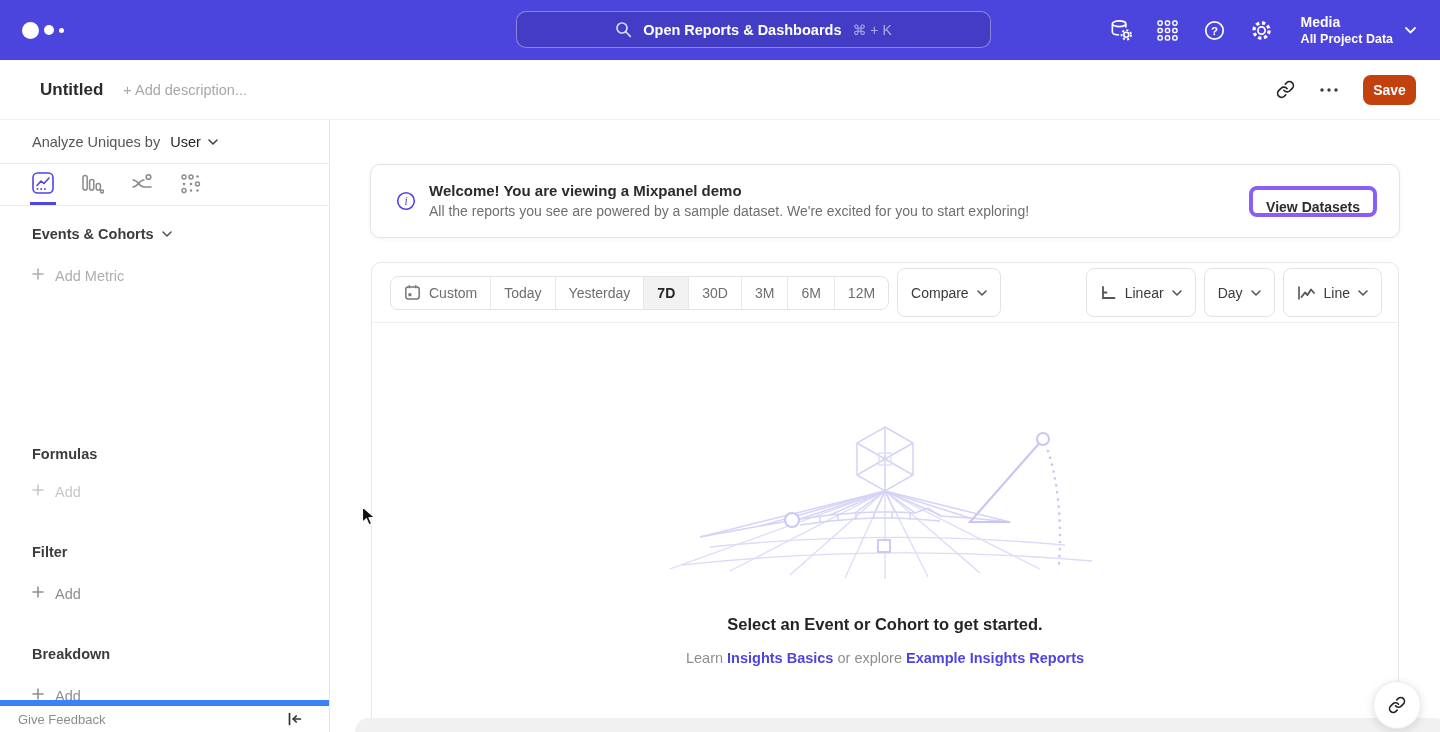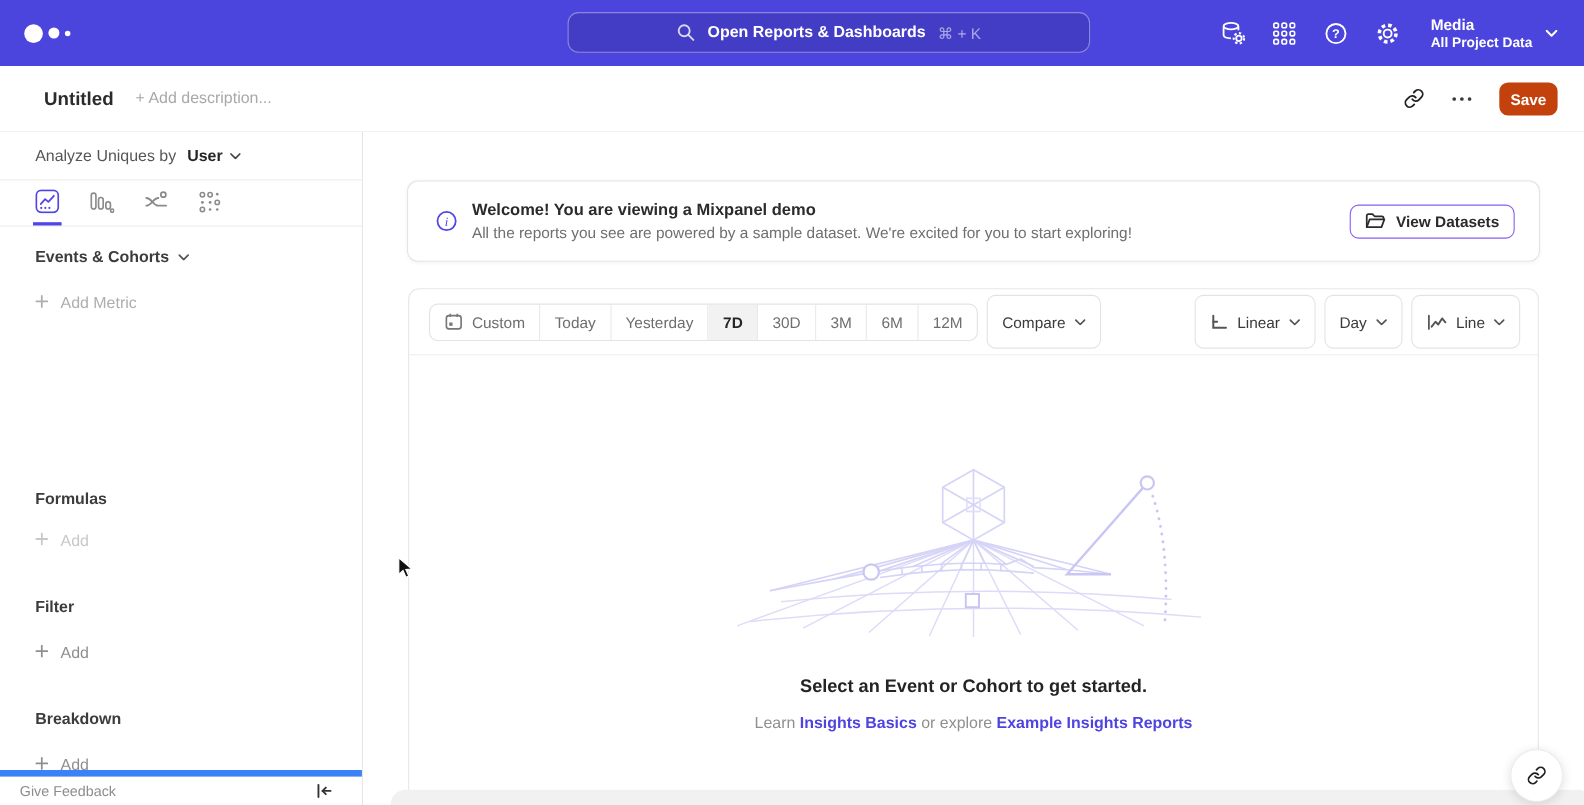--- a/index.html
+++ b/index.html
@@ -35,21 +35,21 @@
   .header-right { margin-left:auto; margin-right:24px; display:flex; align-items:center; gap:25px; }
   .icon-btn { display:flex; align-items:center; justify-content:center; cursor:pointer; }
   .save-btn { width:53px; height:30px; background:#c2410c; color:#fff; border:none;
     border-radius:8px; font-size:14px; font-weight:700; font-family:inherit; cursor:default; }
 
   
   .sidebar { position:absolute; top:120px; left:0; bottom:0; width:330px; background:#fff;
     border-right:1px solid #e6e6e6; z-index:5; }
   .analyze-row { height:44px; display:flex; align-items:center; padding-left:32px; gap:5px;
     border-bottom:1px solid #ededed; font-size:14.5px; color:#565656; }
-  .analyze-value { color:#262626; font-weight:700; margin-left:5px; display:flex;
+  .analyze-value { color:#262626; font-weight:400; margin-left:5px; display:flex;
     align-items:center; gap:7px; cursor:pointer;text-align:right; }
   .viz-tabs { height:42px; display:flex; align-items:stretch; padding-left:30px; gap:23px;
     border-bottom:1px solid #ededed; }
   .viz-tab { display:flex; align-items:center; border-bottom:3px solid transparent;
     padding:0 2px; cursor:pointer; }
   .viz-tab.active { border-bottom-color:#5045e5; }
   .sb-label { position:absolute; left:32px; font-size:14.5px; font-weight:700; color:#3c3c3c; }
   .sb-add { position:absolute; left:32px; display:flex; align-items:flex-start; gap:11px;
     font-size:14.5px; cursor:pointer; }
   .sb-footer { position:absolute; bottom:0; left:0; right:0; height:32px;
@@ -58,23 +58,23 @@
   .feedback { font-size:13px; color:#8d8d8d; cursor:pointer; }
 
   
   .main { position:absolute; left:330px; top:120px; right:0; bottom:0; background:#fff; overflow:hidden; }
   .banner { position:absolute; left:40px; right:40px; top:44px; height:74px; background:#fff;
     border:1px solid #e4e4e4; border-radius:10px; box-shadow:0 1px 4px rgba(0,0,0,.05);
     display:flex; align-items:center; padding:0 22px 0 25px; z-index:2; }
   .banner-text { margin-left:13px; }
   .banner-title { font-size:15px; font-weight:700; color:#2b2b2b; line-height:21px; }
   .banner-sub { font-size:14px; color:#6f6f6f; line-height:21px; }
-  .view-datasets { margin-left:auto; height:31px; border:1px solid #8b5cf6; border-radius:8px;
+  .view-datasets { margin-left:auto; height:31px; border:4px solid #8b5cf6; border-radius:8px;
     background:#fff; display:flex; align-items:center; gap:9px; padding:0 13px;
-    font-size:14px; font-weight:700; color:#2b2b2b; font-family:inherit; cursor:pointer; }
+    font-size:14px; font-weight:700; color:#2b2b2b; font-family:inherit; cursor:pointer;flex-direction:column; }
 
   .chart-card { position:absolute; left:41px; right:41px; top:142px; bottom:-14px;
     border:1px solid #e7e7e7; border-radius:10px 10px 0 0; background:#fff; z-index:1; }
   .controls { height:60px; display:flex; align-items:center; padding:0 16px 0 18px;
     border-bottom:1px solid #efefef; }
   .range-group { display:flex; align-items:stretch; height:34px; border:1px solid #e3e3e3;
     border-radius:8px; overflow:hidden; background:#fff; }
   .range-seg { display:flex; align-items:center; gap:8px; padding:0 13px; font-size:14px;
     color:#6e6e6e; border-right:1px solid #e9e9e9; cursor:pointer; white-space:nowrap; }
   .range-seg:last-child { border-right:none; }

